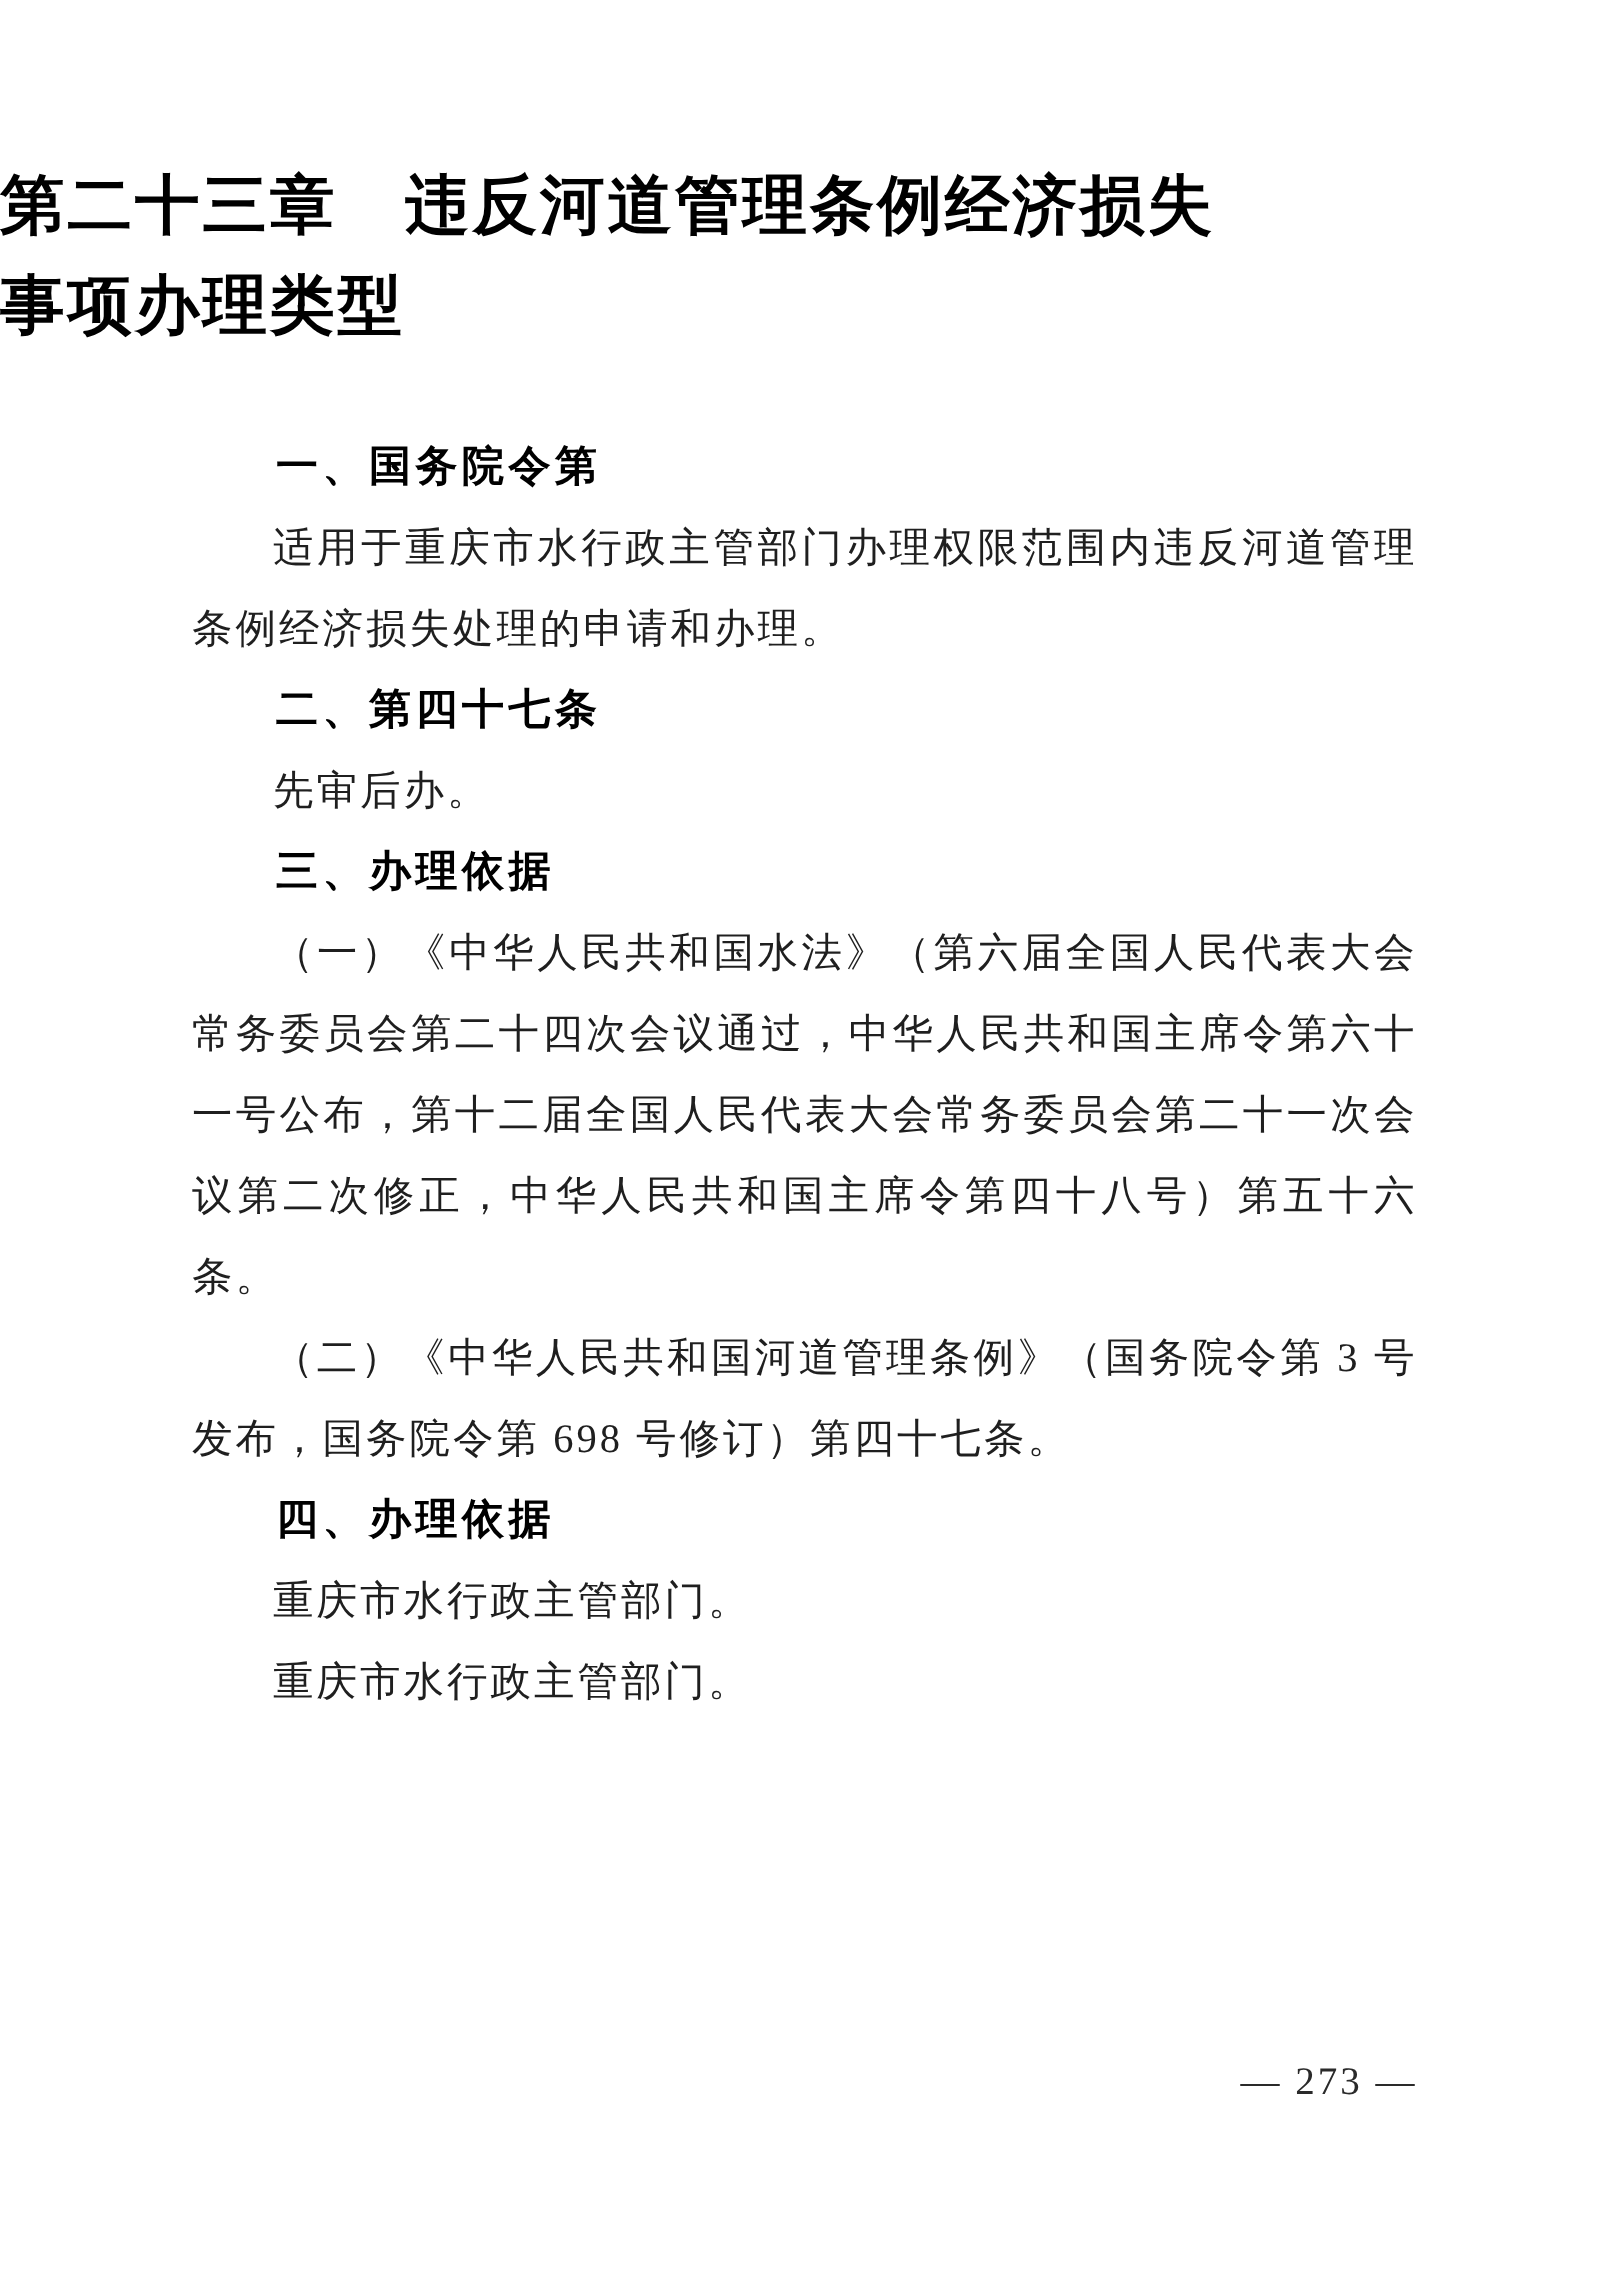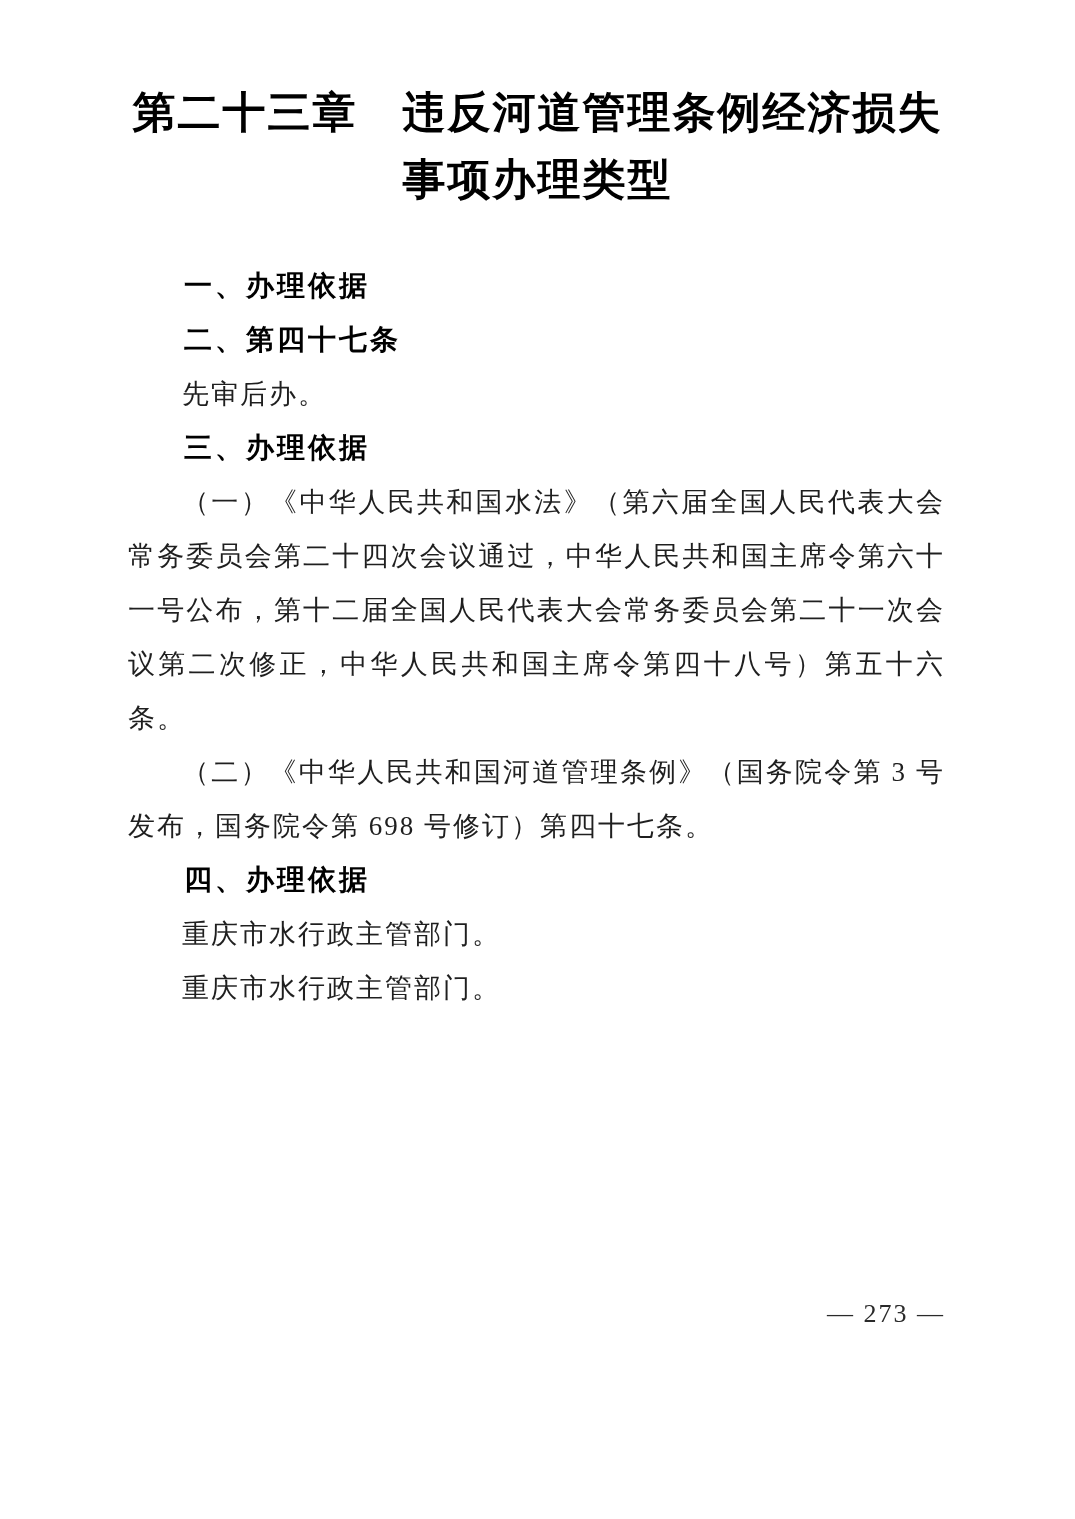--- a/index.html
+++ b/index.html
@@ -6,22 +6,22 @@
   html, body { background: #ffffff; }
   body {
     position: relative;
     width: 1075px;
     height: 1519px;
     overflow: hidden;
     font-family: "Liberation Serif", "DejaVu Serif", serif;
     color: #161616;
   }
   .doc-title {
-    padding-top: 79px;
-    text-align: center;
+    padding-top: 104px;
+    text-align: left;
     font-family: "Liberation Serif", "DejaVu Serif", serif;
     font-size: 43px;
     font-weight: 700;
     line-height: 67px;
     letter-spacing: 2px;
     color: #000000;
   }
   .title-line { display: block; }
   .content {
     margin: 46px 130px 0 128px; 
@@ -41,40 +41,41 @@
   .para {
     text-indent: 2em;
     text-align: justify;
     text-justify: inter-character;
     font-weight: 400;
     color: #1f1f1f;
     line-height: 54px;
   }
   .page-number {
     position: absolute;
-    top: 1299px;
+    top: 1373px;
     right: 130px;
     font-size: 26px;
     letter-spacing: 2px;
     color: #2a2a2a;
     font-family: "Liberation Serif", "DejaVu Serif", serif;
   }
 </style>
 </head>
 <body>
 
 <div class="page">
 
   <h1 class="doc-title">
     <span class="title-line">第二十三章　违反河道管理条例经济损失</span>
     <span class="title-line">事项办理类型</span>
   </h1>
 
   <div class="content">
-    <h2 class="heading">一、办理依据</h2>
+    <h2 class="heading">一、国务院令第</h2>
+    <p class="para">适用于重庆市水行政主管部门办理权限范围内违反河道管理条例经济损失处理的申请和办理。</p>
 
     <h2 class="heading">二、第四十七条</h2>
     <p class="para">先审后办。</p>
 
     <h2 class="heading">三、办理依据</h2>
     <p class="para">（一）《中华人民共和国水法》（第六届全国人民代表大会常务委员会第二十四次会议通过，中华人民共和国主席令第六十一号公布，第十二届全国人民代表大会常务委员会第二十一次会议第二次修正，中华人民共和国主席令第四十八号）第五十六条。</p>
     <p class="para">（二）《中华人民共和国河道管理条例》（国务院令第 3 号发布，国务院令第 698 号修订）第四十七条。</p>
 
     <h2 class="heading">四、办理依据</h2>
     <p class="para">重庆市水行政主管部门。</p>

